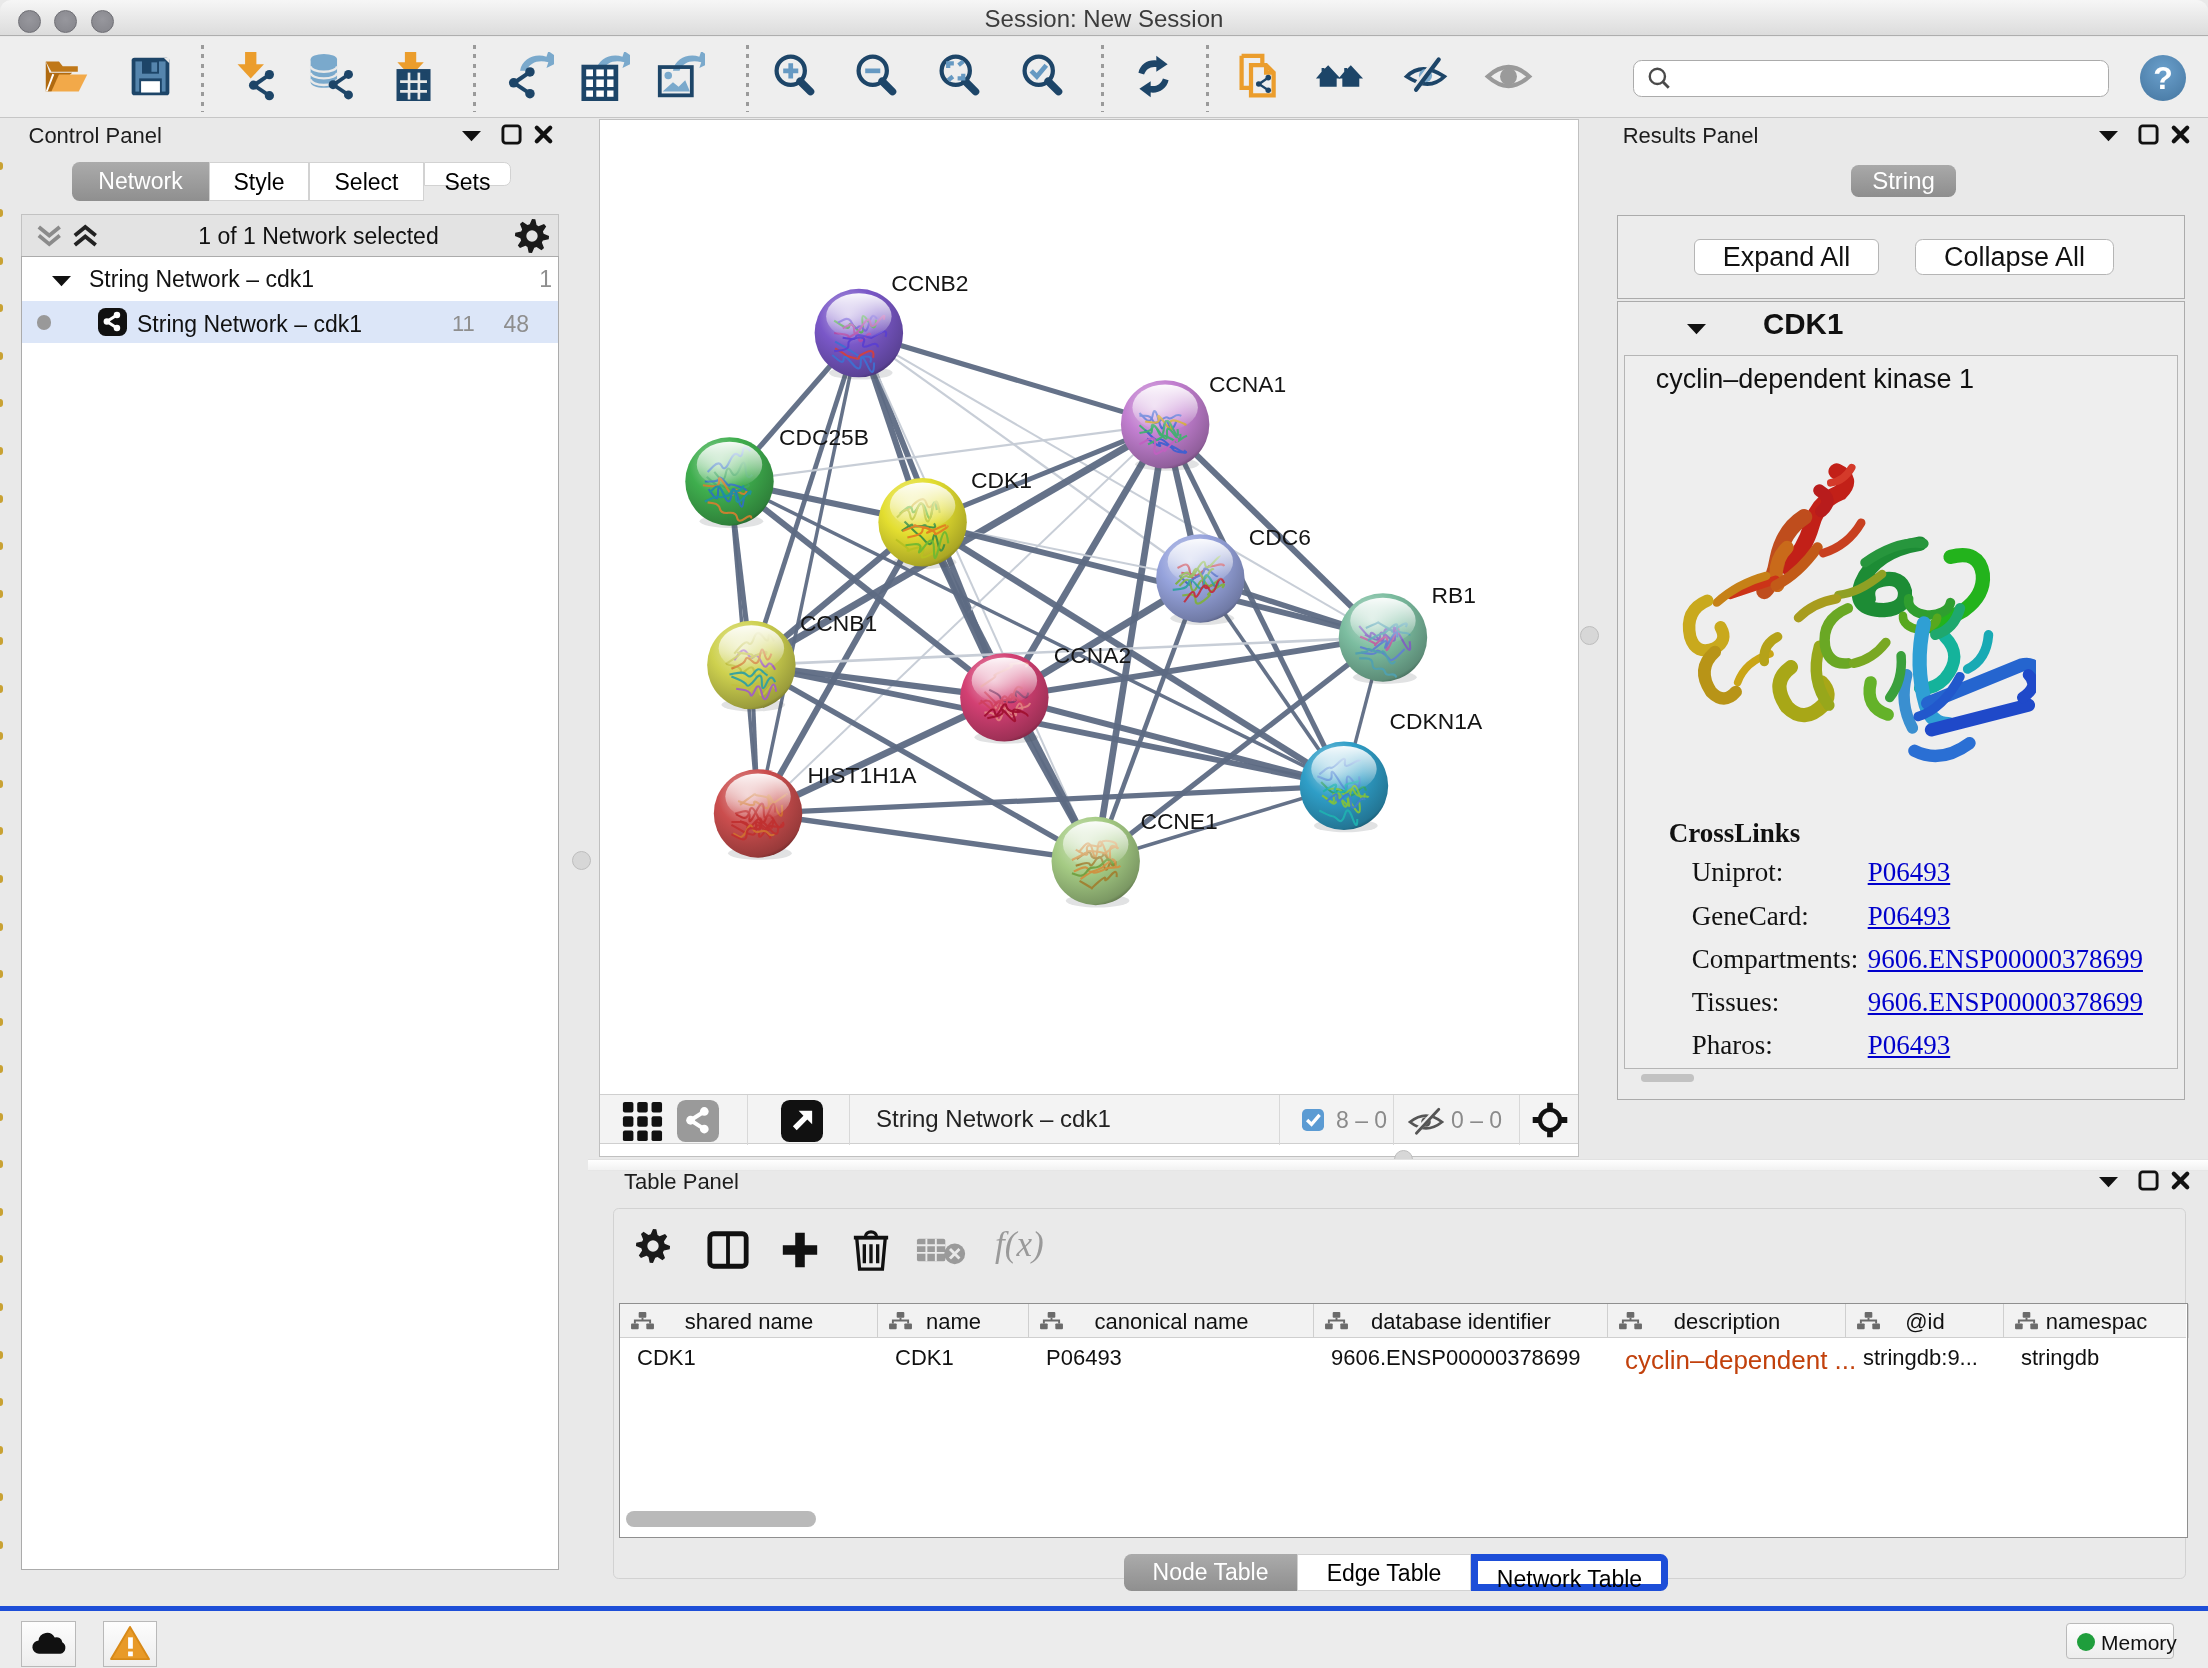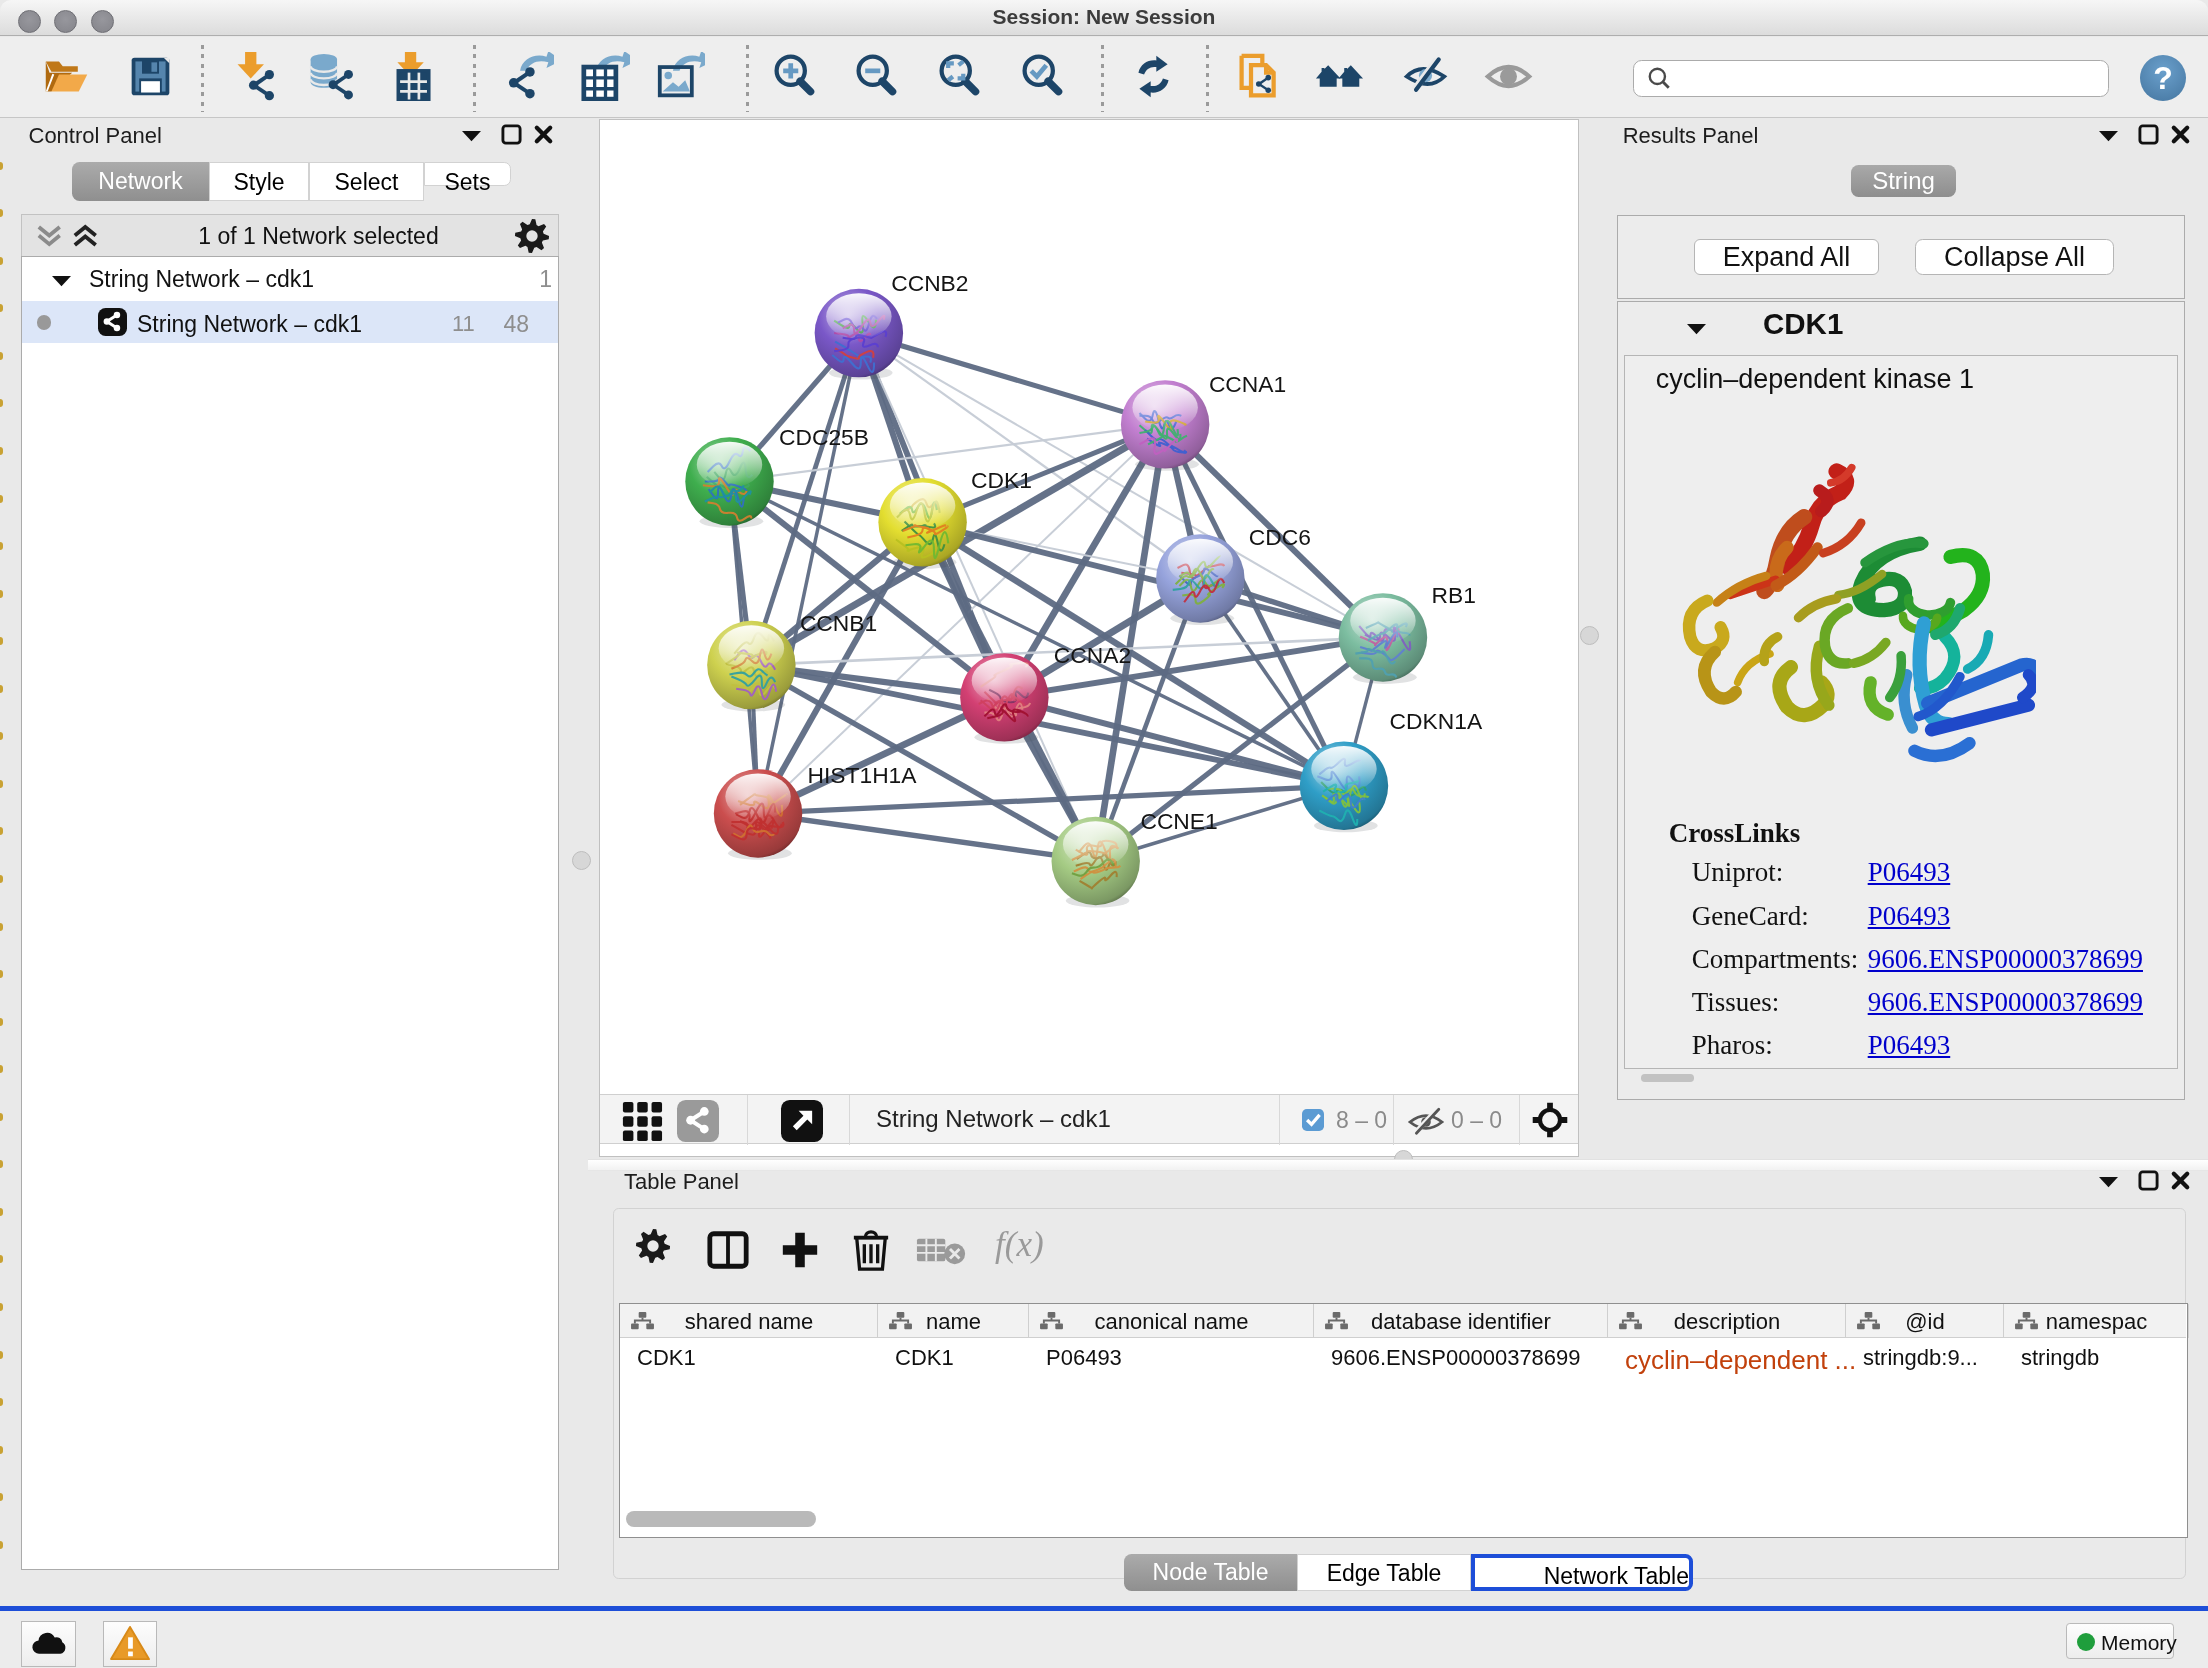--- a/index.html
+++ b/index.html
@@ -4,21 +4,21 @@
 html,body{width:2208px;height:1668px;background:#e9e9e9;font-family:"Liberation Sans",sans-serif;overflow:hidden;position:relative}
 .abs{position:absolute}
 .panel-title{font-size:22px;color:#1c1c1c}
 .ico{position:absolute}
 </style></head><body>
 
 <div class="abs" style="left:0;top:0;width:2208px;height:36px;background:linear-gradient(#f6f6f6,#dcdcdc);border-bottom:1px solid #aeaeae;border-radius:11.4px 11.4px 0 0">
   <div class="abs" style="left:18px;top:9.5px;width:23px;height:23px;border-radius:50%;background:radial-gradient(circle at 50% 40%,#97979d,#84848a);border:1px solid #6e6e74"></div>
   <div class="abs" style="left:54px;top:9.5px;width:23px;height:23px;border-radius:50%;background:radial-gradient(circle at 50% 40%,#97979d,#84848a);border:1px solid #6e6e74"></div>
   <div class="abs" style="left:91px;top:9.5px;width:23px;height:23px;border-radius:50%;background:radial-gradient(circle at 50% 40%,#97979d,#84848a);border:1px solid #6e6e74"></div>
-  <div class="abs" style="left:0;top:4.8px;width:2208px;text-align:center;font-size:21px;font-weight:bold;color:#3c3c3c">Session: New Session</div>
+  <div class="abs" style="left:0;top:4.8px;width:2208px;text-align:center;font-size:24px;font-weight:normal;color:#3c3c3c">Session: New Session</div>
 </div>
 
 <div class="abs" style="left:0;top:37px;width:2208px;height:81px;background:#eeeeee;border-bottom:1px solid #c6c6c6">
 <div class="ico" style="left:42px;top:15px;width:49px;height:49px"><svg width="49" height="49" viewBox="0 0 52 52">
         <path d="M4 10 h14 l4 5 h16 v6 H10 z" fill="#c07818"></path>
         <path d="M4 10 v32 l6 0 22-20 h-24 z" fill="#b06a10"></path>
 <path d="M10 42 l8-18 h30 l-9 18 z" fill="#f2a949"></path>
         <path d="M4 42 l7-19 2 1 -7 18 z" fill="#fff"></path>
       </svg></div>
     <div class="ico" style="left:126px;top:15px;width:49px;height:49px"><svg width="49" height="49" viewBox="0 0 52 52">
@@ -852,21 +852,21 @@
       <div class="abs" style="left:711px;top:5.7px;font-size:22px;color:#111">9606.ENSP00000378699</div>
       <div class="abs" style="left:1005px;top:5.7px;font-size:26px;color:#c2410c">cyclin–dependent ...</div>
       <div class="abs" style="left:1243px;top:5.7px;font-size:22px;color:#111">stringdb:9...</div>
       <div class="abs" style="left:1401px;top:5.7px;font-size:22px;color:#111">stringdb</div>
     </div>
   <div class="abs" style="left:5.7px;top:207px;width:190px;height:16px;background:#b9b9b9;border-radius:8.6px"></div>
 </div>
 <div class="abs" style="left:1124px;top:1554px;height:37px;font-size:23px">
   <div class="abs" style="left:0;width:173px;height:37px;background:linear-gradient(#ababab,#8f8f8f);border-radius:7.6px 0 0 7.6px;color:#fff;text-align:center;line-height:37px">Node Table</div>
   <div class="abs" style="left:173px;width:174px;height:37px;background:#fff;border:1px solid #d2d2d2;text-align:center;line-height:37px">Edge Table</div>
-  <div class="abs" style="left:347px;width:222px;height:37px;background:#fff;border:4px solid #1d4ed8;border-radius:0 7.6px 7.6px 0;text-align:right;line-height:37px">Network Table</div>
+  <div class="abs" style="left:347px;width:197px;height:37px;background:#fff;border:7px solid #1d4ed8;border-radius:0 7.6px 7.6px 0;text-align:center;line-height:37px">Network Table</div>
 </div>
 
 <div class="abs" style="left:0;top:1606px;width:2208px;height:62px;background:#ececec;border-top:5px solid #1d4ed8">
   <div class="abs" style="left:21px;top:9.5px;width:55px;height:46px;background:linear-gradient(#fdfdfd,#ededed);border:1px solid #b9b9b9;text-align:center;padding-top:7.6px"><svg width="38" height="28.5" viewBox="0 0 40 30">
         <path d="M10 26 a7 7 0 0 1 -1-14 a9 9 0 0 1 17-3 a6 6 0 0 1 8 5 a6.5 6.5 0 0 1 -2 12 z" fill="#111"></path>
       </svg></div>
   <div class="abs" style="left:103px;top:9.5px;width:54px;height:46px;background:linear-gradient(#fdfdfd,#ededed);border:1px solid #b9b9b9;text-align:center;padding-top:3.8px"><svg width="40" height="36" viewBox="0 0 42 38">
         <path d="M21 2 L41 36 H1 z" fill="#e89a28" stroke="#d88a18" stroke-width="2" stroke-linejoin="round"></path>
         <rect x="19" y="13" width="5" height="12" fill="#fff"></rect>
         <rect x="19" y="28" width="5" height="5" fill="#fff"></rect>

